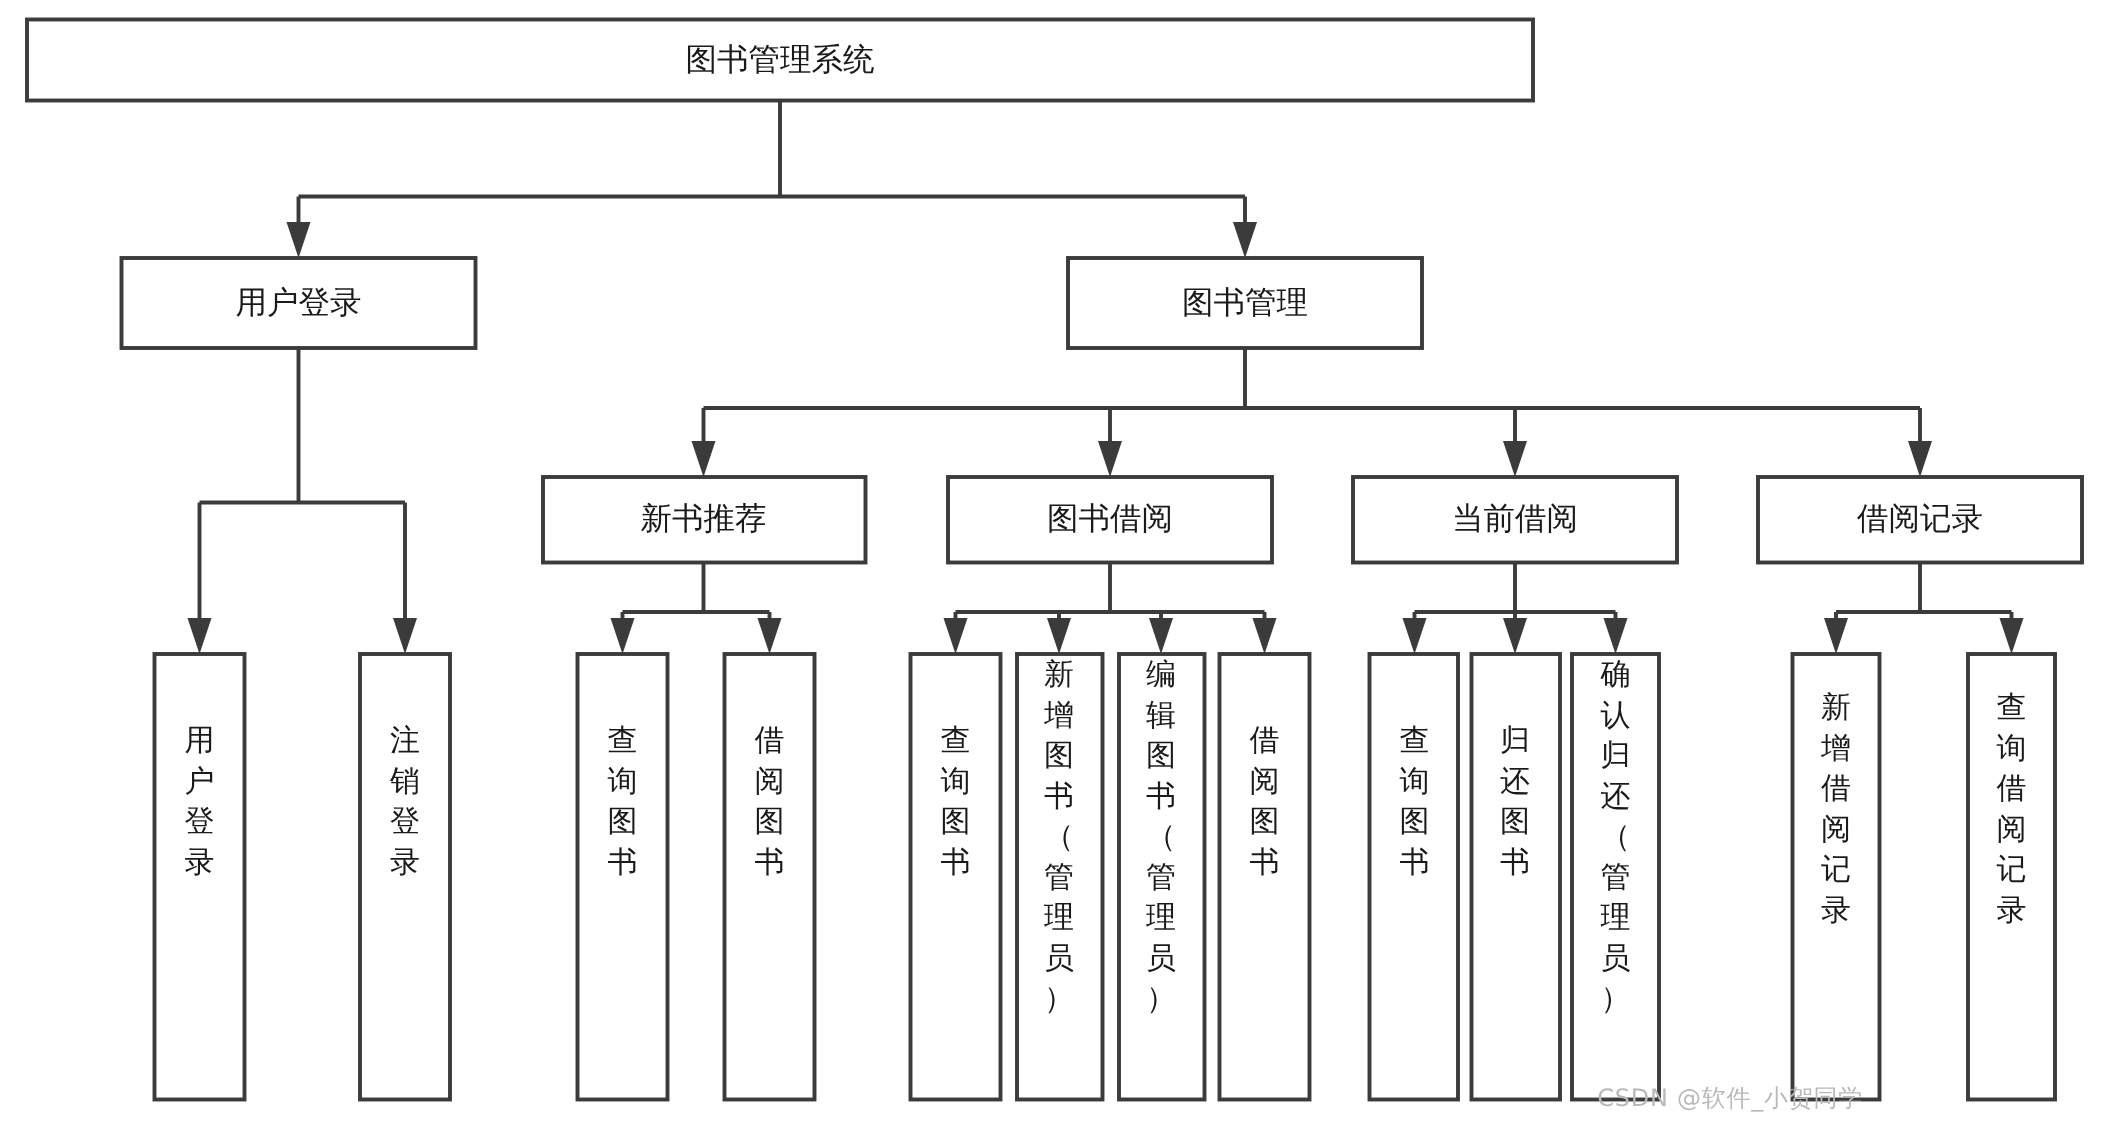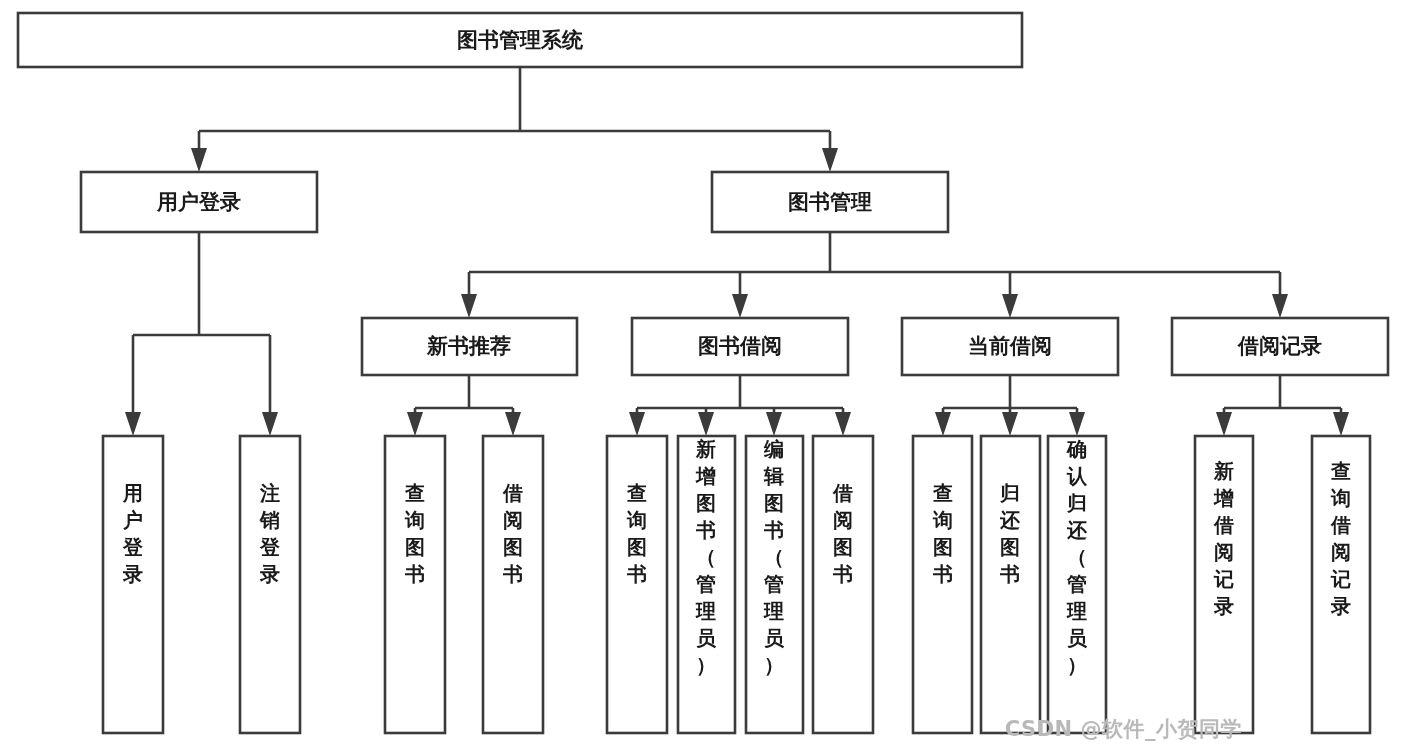--- a/index.html
+++ b/index.html
@@ -12,21 +12,20 @@
     width: 1405px;
     height: 747px;
     font-family: "DejaVu Sans", "Liberation Sans", sans-serif;
     overflow: hidden;
   }
   #diagram-root {
     position: relative;
     width: 1250px;
     height: 747px;
     background: #ffffff;
-    font-weight: bold;
   }
   svg.tree-canvas {
     position: absolute;
     left: 0;
     top: 0;
     width: 1405px;
     height: 747px;
     display: block;
   }
   .node-box {
@@ -55,21 +54,21 @@
   }
   .arrow-head {
     fill: #3b3b3b;
     stroke: none;
   }
   .watermark {
     position: absolute;
     right: 8px;
     bottom: 4px;
     font-family: "DejaVu Sans", "Liberation Sans", sans-serif;
-    font-size: 21px;
+    font-size: 16px;
     color: #b9b9b9;
     letter-spacing: 0.5px;
     white-space: nowrap;
     user-select: none;
   }
 </style>
 </head>
 <body>
 
 <div id="diagram-root">

